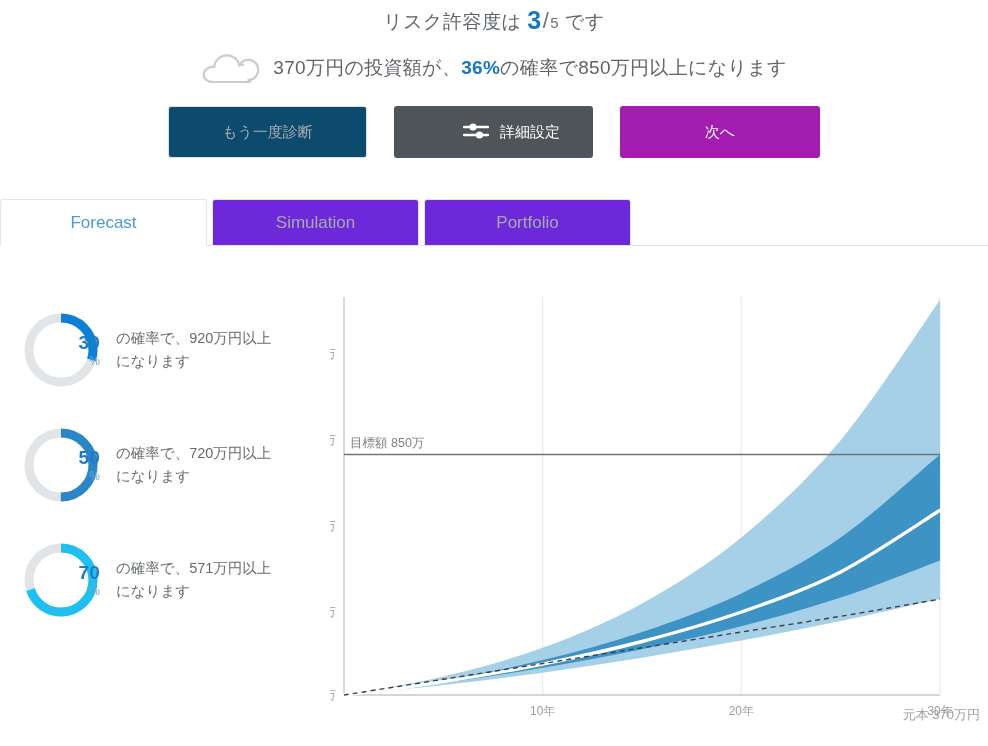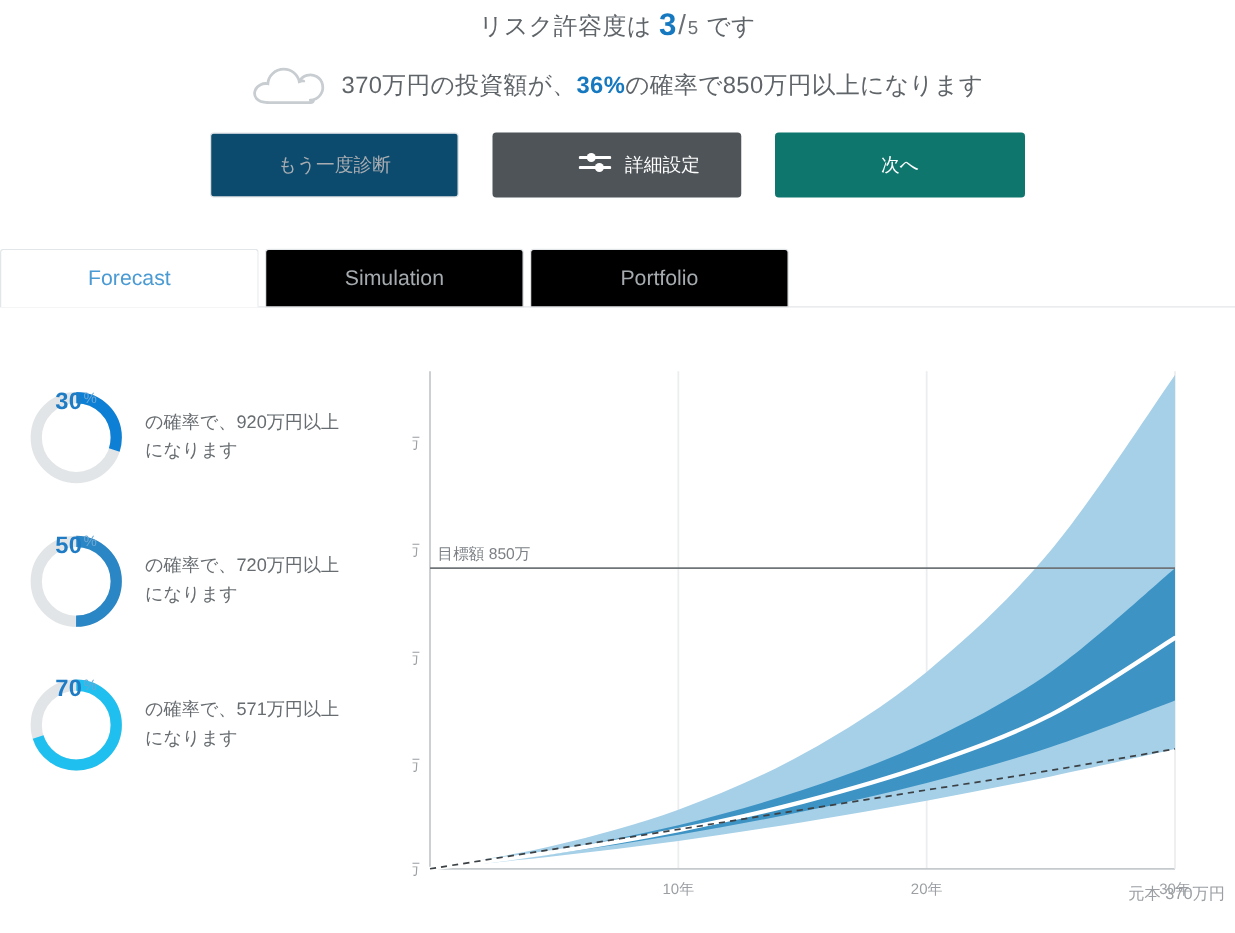--- a/index.html
+++ b/index.html
@@ -86,21 +86,21 @@
   }
   .btn-dark {
     width: 199px;
     background: #4f5458;
     color: #ffffff;
     gap: 11px;
     padding-left: 36px;
   }
   .btn-green {
     width: 200px;
-    background: #0f766e;
+    background: #a21caf;
     color: #ffffff;
   }
 
   
   .tabs {
     display: flex;
     margin-top: 41px;
     position: relative;
     height: 47px;
   }
@@ -113,21 +113,21 @@
   }
   .tab {
     width: 207px;
     height: 47px;
     box-sizing: border-box;
     display: flex;
     align-items: center;
     justify-content: center;
     font-size: 17px;
     cursor: pointer;
-    background: #000000;
+    background: #6d28d9;
     border: 1px solid #e3e6e8;
     border-bottom: 1px solid #e3e6e8;
     color: #a6abaf;
     margin-right: 5px;
     border-radius: 3px 3px 0 0;
     position: relative;
     z-index: 2;
   }
   .tab.active {
     background: #ffffff;
@@ -154,26 +154,27 @@
   .donut {
     position: relative;
     width: 78px;
     height: 78px;
     flex: 0 0 78px;
   }
   .donut-label {
     position: absolute;
     inset: 0;
     display: flex;
-    align-items: flex-start;
+    align-items: flex-end;
     justify-content: center;
     font-size: 19px;
     font-weight: bold;
     color: #1f7cc4;
     letter-spacing: .2px;
+    flex-direction: column;
   }
   .donut-label .unit {
     font-size: 12px;
     font-weight: normal;
     color: #6aa7d4;
     margin-left: 1px;
   }
   .donut-text {
     font-size: 14.5px;
     line-height: 1.55;

